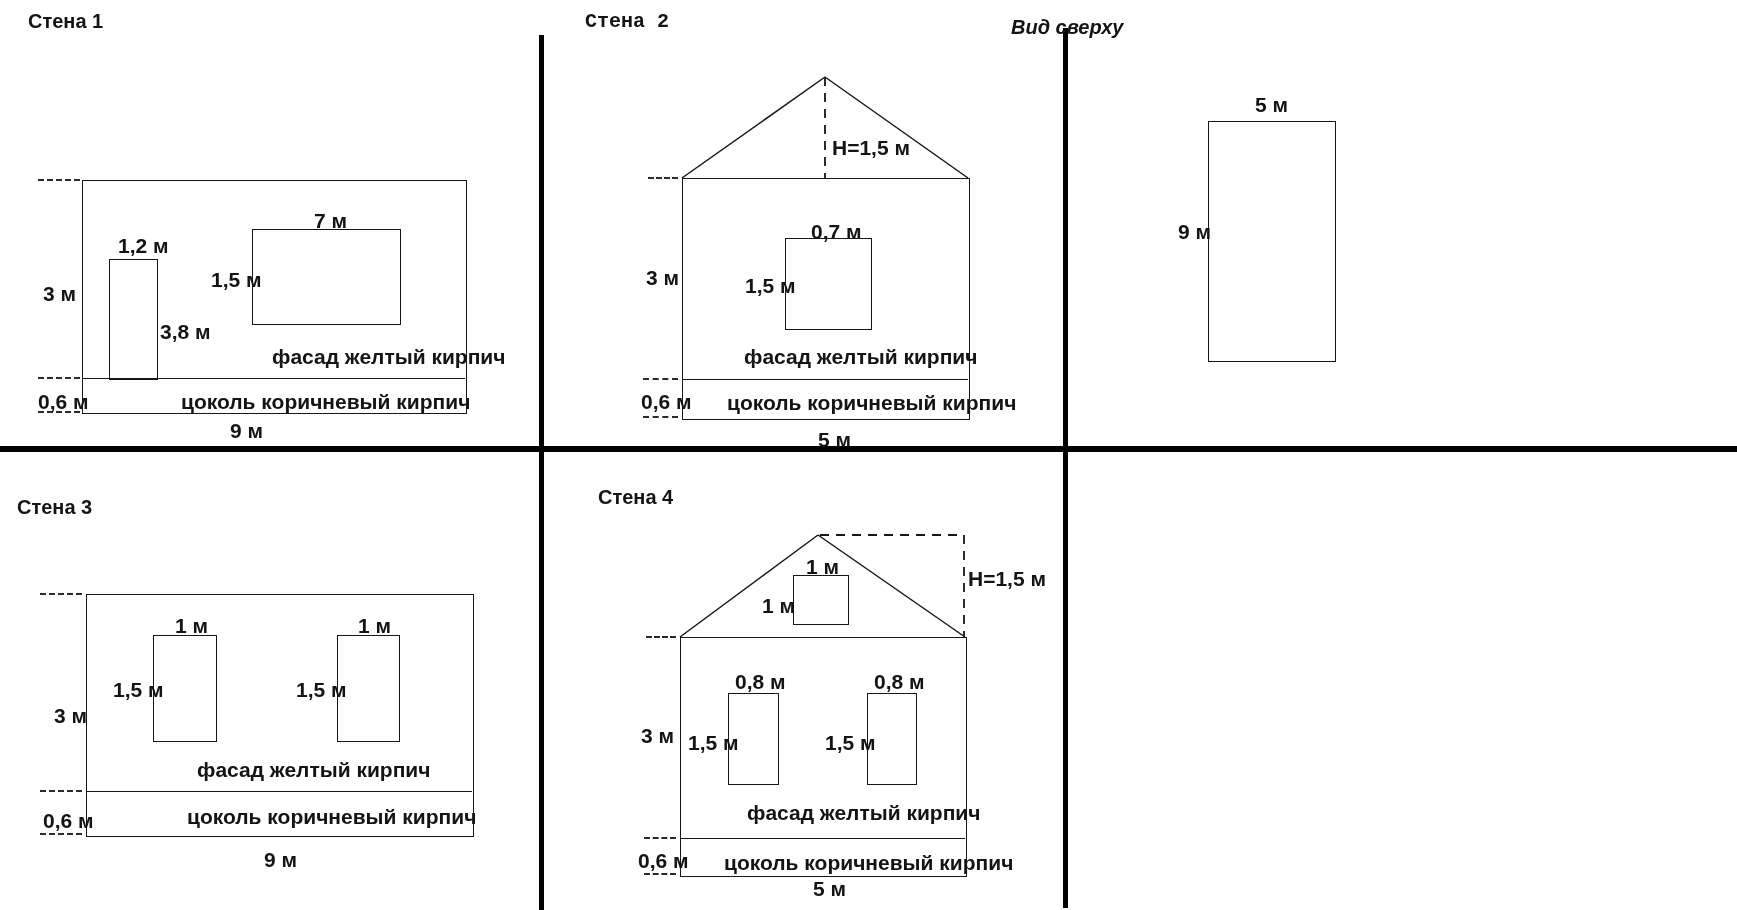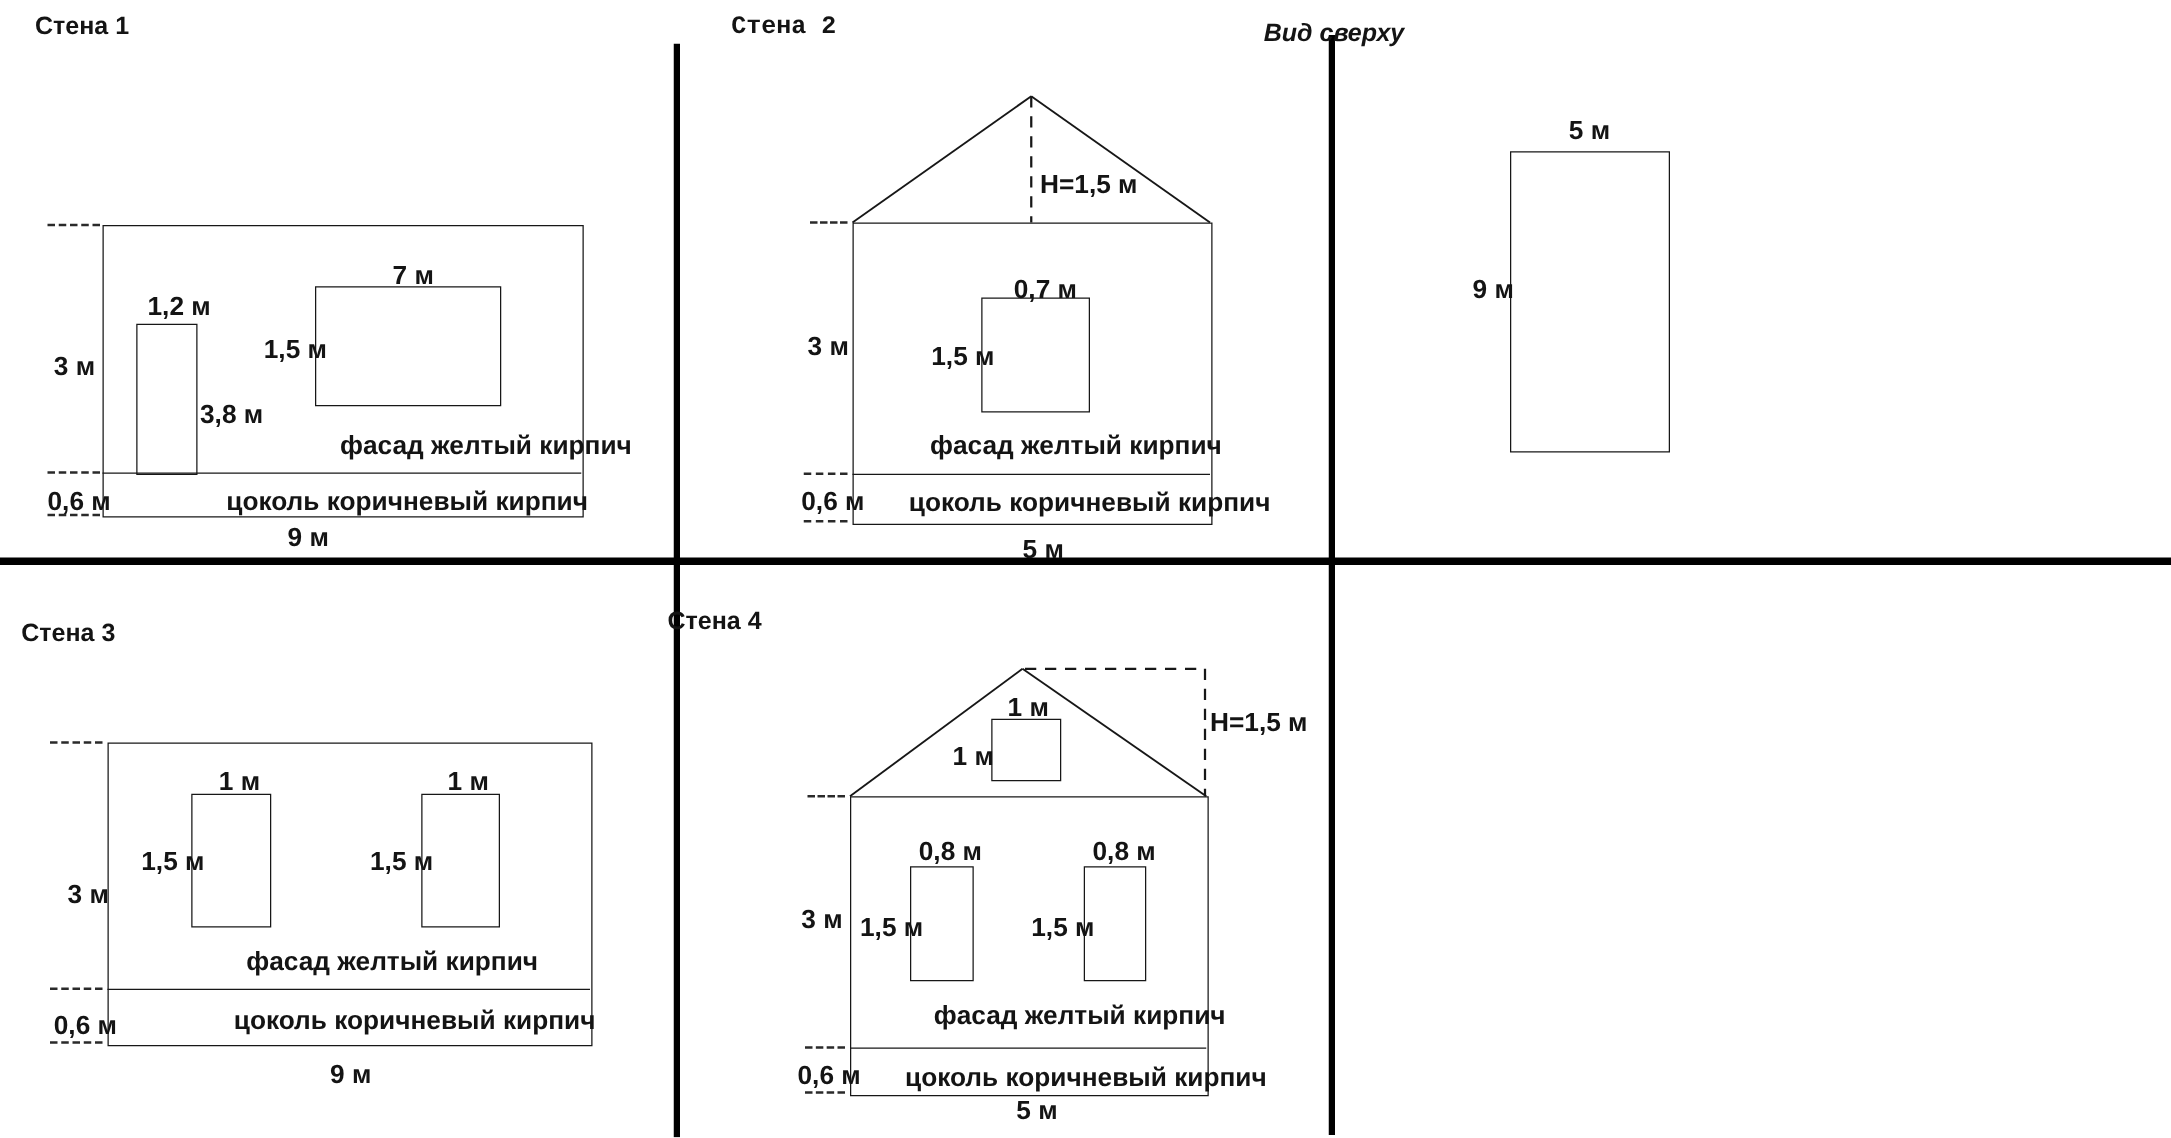--- a/index.html
+++ b/index.html
@@ -114,21 +114,21 @@
     <div class="label" style="left:113px;top:678px;">1,5 м</div>
     <div class="label" style="left:296px;top:678px;">1,5 м</div>
     <div class="label" style="left:54px;top:704px;">3 м</div>
     <div class="label" style="left:43px;top:809px;">0,6 м</div>
     <div class="label" style="left:197px;top:758px;">фасад желтый кирпич</div>
     <div class="label" style="left:187px;top:805px;">цоколь коричневый кирпич</div>
     <div class="label" style="left:264px;top:848px;">9 м</div>
   </div>
 
   <div class="layer">
-    <div class="title" style="left:534px;top:486px;">Стена 4</div>
+    <div class="title" style="left:598px;top:486px;">Стена 4</div>
 
     <svg class="roof" style="left:640px;top:520px;" width="340" height="120" viewBox="0 0 340 120">
       <line x1="178" y1="15" x2="40" y2="117"></line>
       <line x1="178" y1="15" x2="325" y2="117"></line>
       <line class="dashed" x1="180" y1="15" x2="324" y2="15"></line>
       <line class="dashed" x1="324" y1="15" x2="324" y2="117"></line>
     </svg>
 
     <div class="rect" style="left:680px;top:637px;width:285px;height:238px;"></div>
     <div class="hline" style="left:680px;top:838px;width:285px;"></div>

